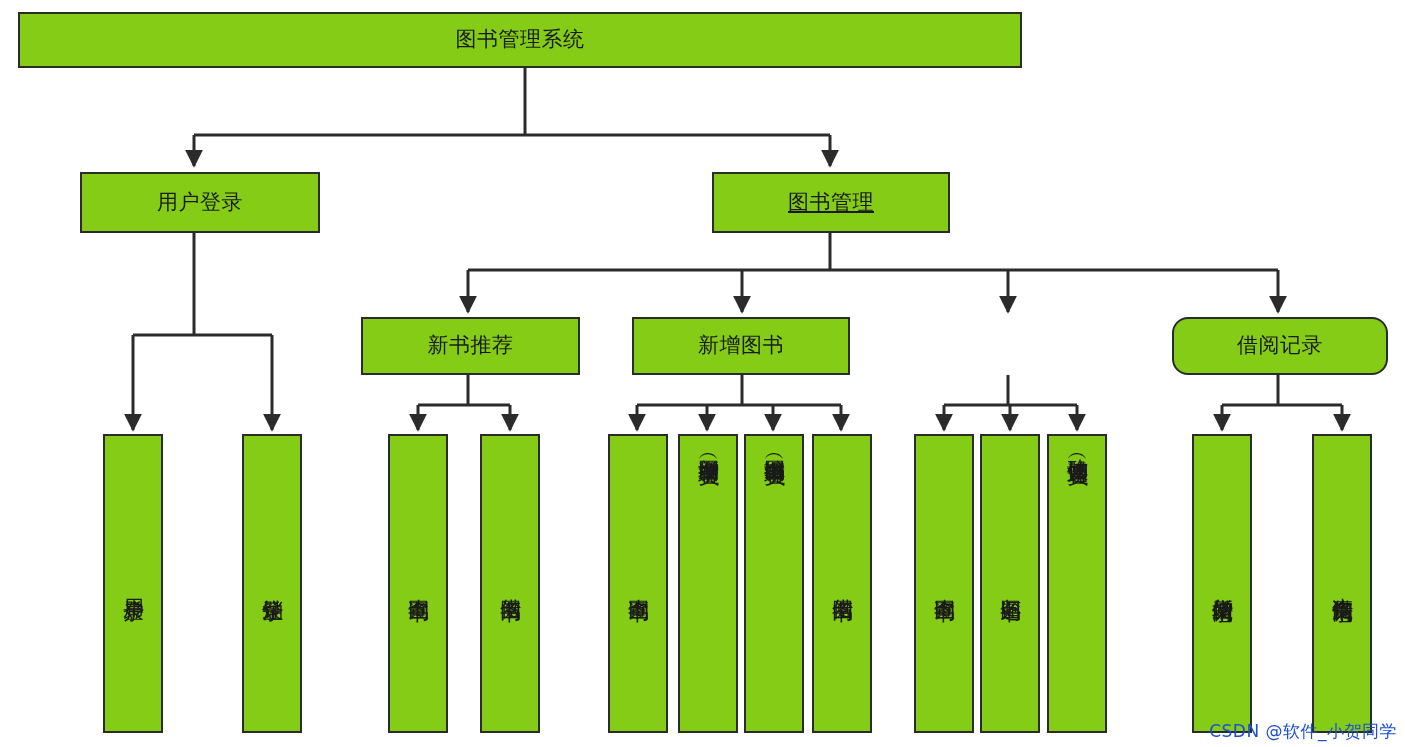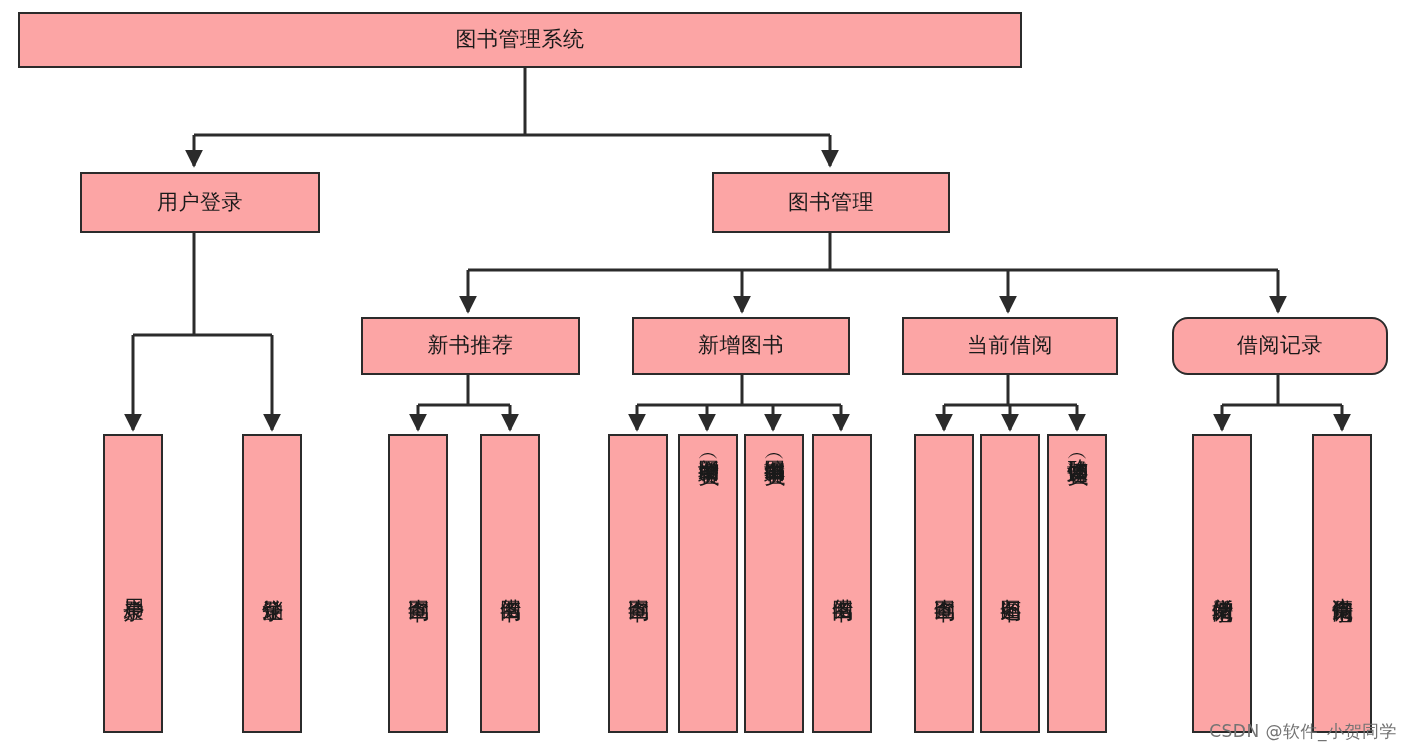--- a/index.html
+++ b/index.html
@@ -21,21 +21,21 @@
     position: absolute;
     left: 0;
     top: 0;
     width: 1405px;
     height: 747px;
   }
   .node {
     position: absolute;
     box-sizing: border-box;
     border: 2.5px solid #2b2b2b;
-    background: #fca5a5;
+    background: #84cc16;
     display: flex;
     align-items: center;
     justify-content: center;
     color: #1a1a1a;
     text-align: center;
   }
   .node.horiz .node-label {
     font-size: 21px;
     line-height: 1.1;
     letter-spacing: 0.5px;
@@ -55,21 +55,21 @@
   }
   .node.vert.centered {
     align-items: center;
     padding-top: 0;
   }
   #watermark {
     position: absolute;
     right: 8px;
     bottom: 4px;
     font-size: 17px;
-    color: #737373;
+    color: #1d4ed8;
     white-space: nowrap;
     letter-spacing: 0.5px;
     pointer-events: none;
   }
 </style>
 </head>
 <body>
 
 <div id="canvas">
 
@@ -123,32 +123,29 @@
     </g>
   </svg>
 
   <div class="node horiz" style="left:18px; top:12px; width:1004px; height:56px;">
     <span class="node-label">图书管理系统</span>
   </div>
 
   <div class="node horiz" style="left:80px; top:172px; width:240px; height:61px;">
     <span class="node-label">用户登录</span>
   </div>
-  <div class="node horiz" style="left:712px; top:172px; width:238px; height:61px;">
+  <div class="node horiz" style="left:712px; top:172px; width:238px; height:61px;text-decoration:underline;">
     <span class="node-label">图书管理</span>
   </div>
 
   <div class="node horiz" style="left:361px; top:317px; width:219px; height:58px;font-family:Liberation Serif, serif;">
     <span class="node-label">新书推荐</span>
   </div>
   <div class="node horiz" style="left:632px; top:317px; width:218px; height:58px;">
     <span class="node-label">新增图书</span>
-  </div>
-  <div class="node horiz" style="left:902px; top:317px; width:216px; height:58px;">
-    <span class="node-label">当前借阅</span>
   </div>
   <div class="node horiz" style="left:1172px; top:317px; width:216px; height:58px;border-radius:16px;">
     <span class="node-label">借阅记录</span>
   </div>
 
   <div class="node vert centered" style="left:103px; top:434px; width:60px; height:299px;">
     <span class="node-label">用户登录</span>
   </div>
   <div class="node vert centered" style="left:242px; top:434px; width:60px; height:299px;">
     <span class="node-label">注销登录</span>

